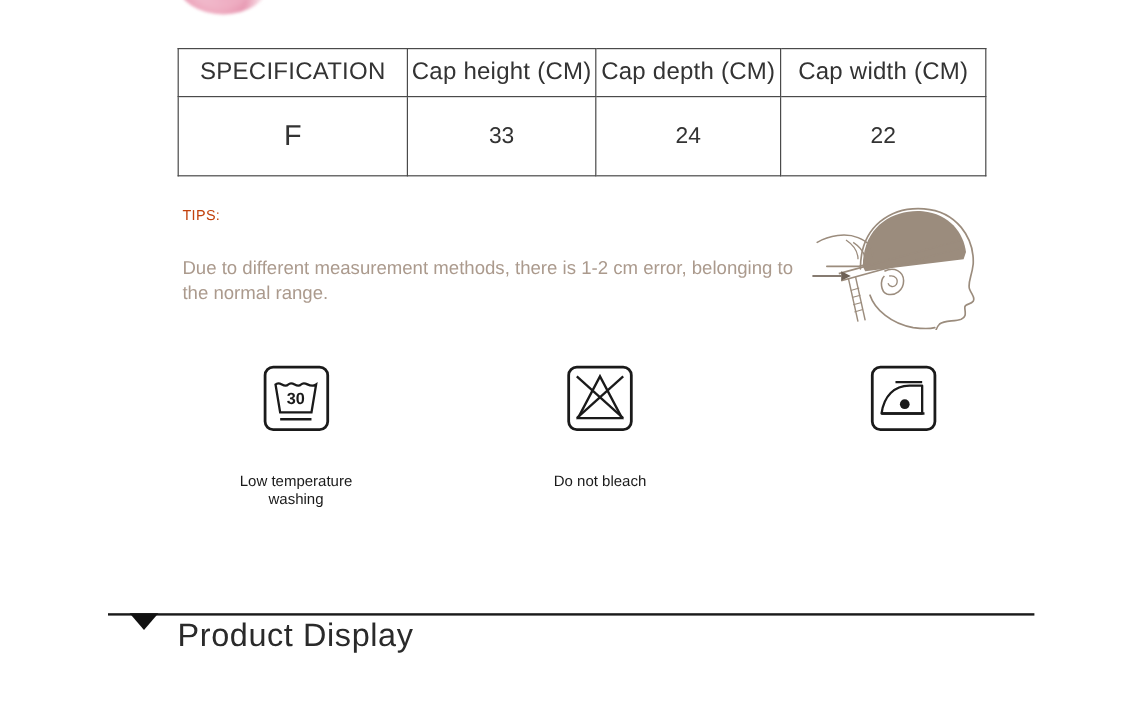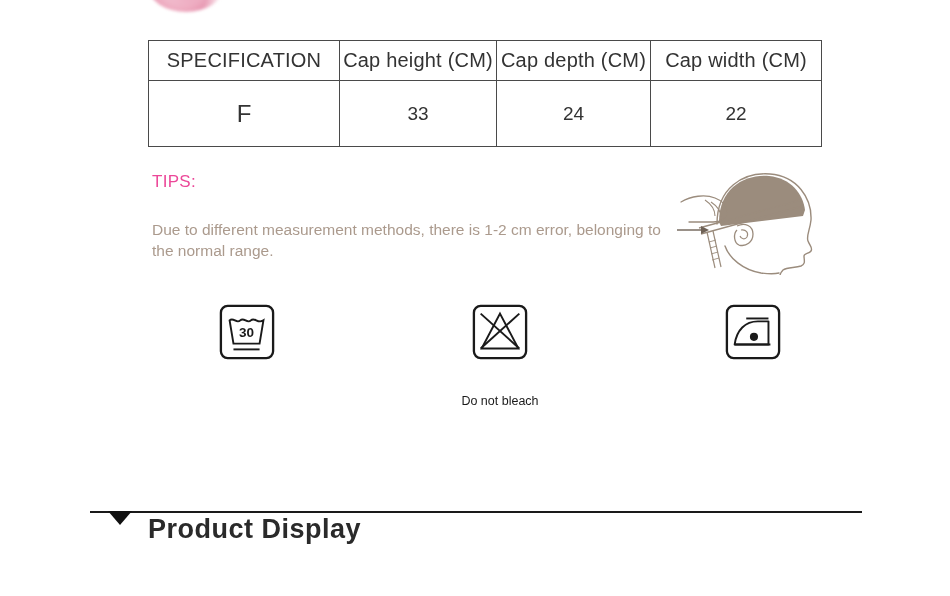--- a/index.html
+++ b/index.html
@@ -69,22 +69,22 @@
   #spec-table col.c4 { width: 171px; }
 
   
   #tips-block {
     position: absolute;
     left: 152px;
     top: 172px;
     width: 540px;
   }
   #tips-title {
-    font-size: 17px;
-    color: #ec4899;
+    font-size: 12px;
+    color: #c2410c;
     letter-spacing: 0.3px;
     margin-bottom: 18px;
   }
   #tips-text {
     font-size: 15.5px;
     line-height: 1.35;
     color: #ab9a8d;
     max-width: 530px;
     margin-top: 28px;
   }
@@ -139,21 +139,21 @@
     width: 0; height: 0;
     border-left: 12px solid transparent;
     border-right: 12px solid transparent;
     border-top: 14px solid #111111;
   }
   #pd-title {
     position: absolute;
     left: 148px;
     top: 514px;
     font-size: 27px;
-    font-weight: 700;
+    font-weight: 400;
     color: #2a2a2a;
     letter-spacing: 0.5px;
   }
 </style>
 </head>
 <body>
 
 <div id="pompom-partial"></div>
 
 <table id="spec-table">
@@ -219,20 +219,22 @@
 <div id="care-row">
 
   <div class="care-item">
     <svg class="care-icon" viewBox="0 0 60 60">
       <rect x="3" y="3" width="54" height="54" rx="7" ry="7" fill="none" stroke="#1a1a1a" stroke-width="2.4"></rect>
       <path d="M12 18 C16 14 19 22 23 18 C27 14 30 22 34 18 C38 14 41 22 47 18
                L43 42 L16 42 Z" fill="none" stroke="#1a1a1a" stroke-width="2"></path>
       <text x="29.5" y="35" text-anchor="middle" font-family="'Liberation Sans', sans-serif" font-size="14" font-weight="700" fill="#1a1a1a">30</text>
       <line x1="16" y1="48" x2="43" y2="48" stroke="#1a1a1a" stroke-width="2"></line>
     </svg>
+    <div class="care-label">Low temperature
+washing</div>
   </div>
 
   <div class="care-item">
     <svg class="care-icon" viewBox="0 0 60 60">
       <rect x="3" y="3" width="54" height="54" rx="7" ry="7" fill="none" stroke="#1a1a1a" stroke-width="2.4"></rect>
       <path d="M30 11 L49 47 L11 47 Z" fill="none" stroke="#1a1a1a" stroke-width="2"></path>
       <line x1="10" y1="11" x2="50" y2="47" stroke="#1a1a1a" stroke-width="2"></line>
       <line x1="50" y1="11" x2="10" y2="47" stroke="#1a1a1a" stroke-width="2"></line>
     </svg>
     <div class="care-label">Do not bleach</div>

